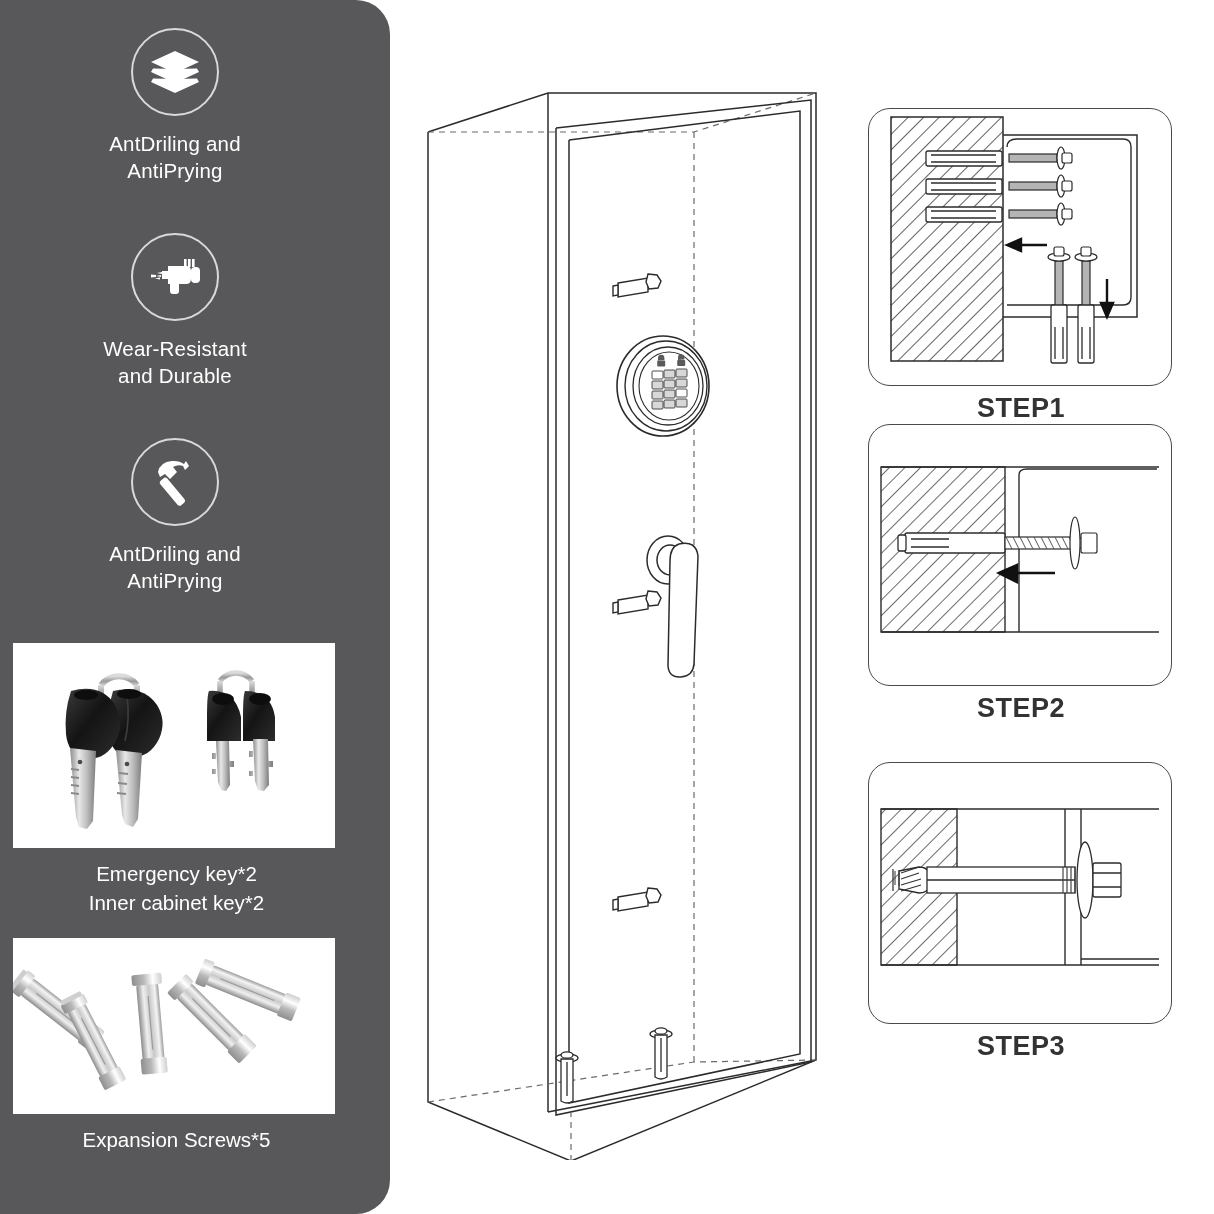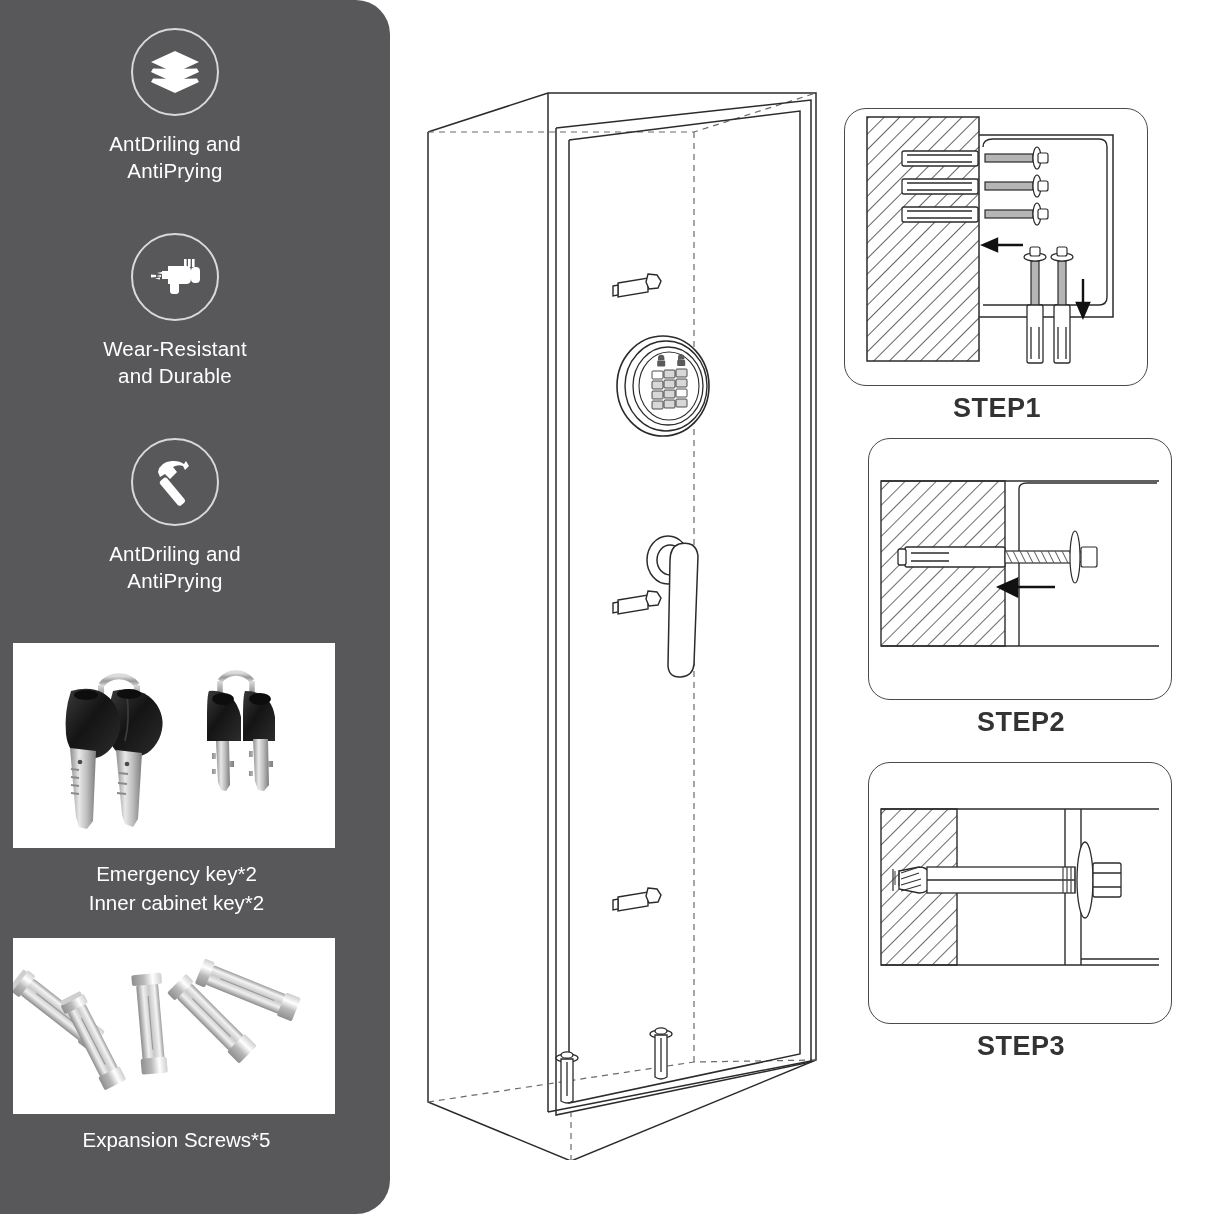--- a/index.html
+++ b/index.html
@@ -54,23 +54,23 @@
   
   .step{position:absolute;}
   .step .frame{
     border:1.6px solid #4a4a4a;border-radius:22px;background:#ffffff;
     position:relative;overflow:hidden;
   }
   .step .step-label{
     text-align:center;font-size:27px;font-weight:bold;color:#333333;
     margin-top:7px;letter-spacing:.5px;
   }
-  #step1{left:844px;top:108px;width:306px;}
+  #step1{left:868px;top:108px;width:306px;}
   #step1 .frame{width:302px;height:276px;}
-  #step2{left:868px;top:438px;width:306px;}
+  #step2{left:868px;top:424px;width:306px;}
   #step2 .frame{width:302px;height:260px;}
   #step3{left:868px;top:762px;width:306px;}
   #step3 .frame{width:302px;height:260px;}
 </style>
 </head>
 <body>
 
 <div id="sidebar">
 
   <div class="feature" id="feat1">

